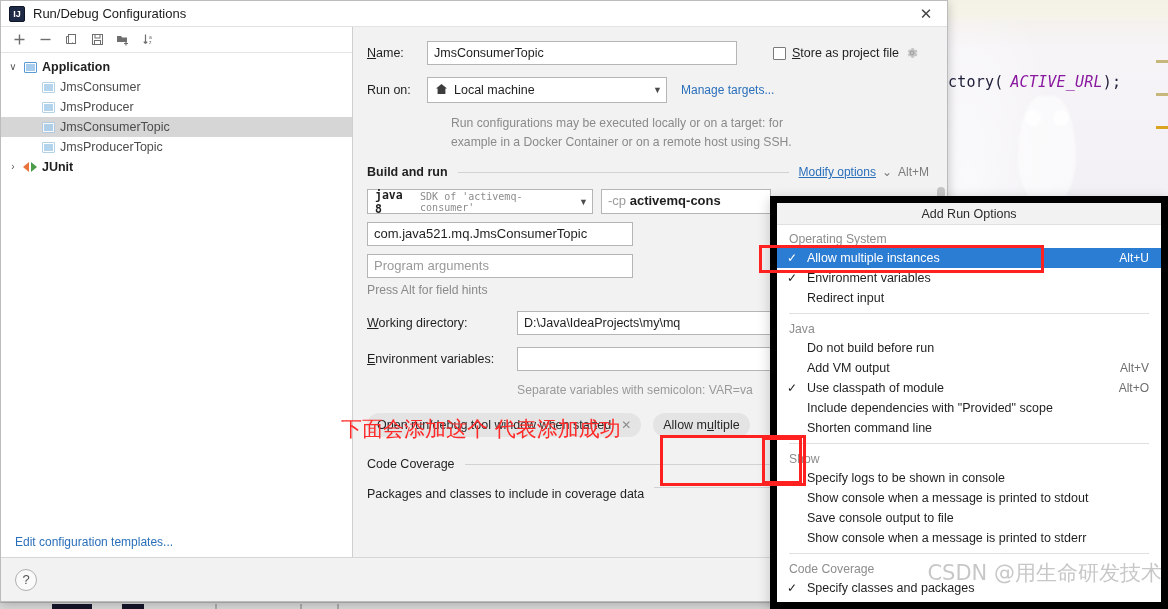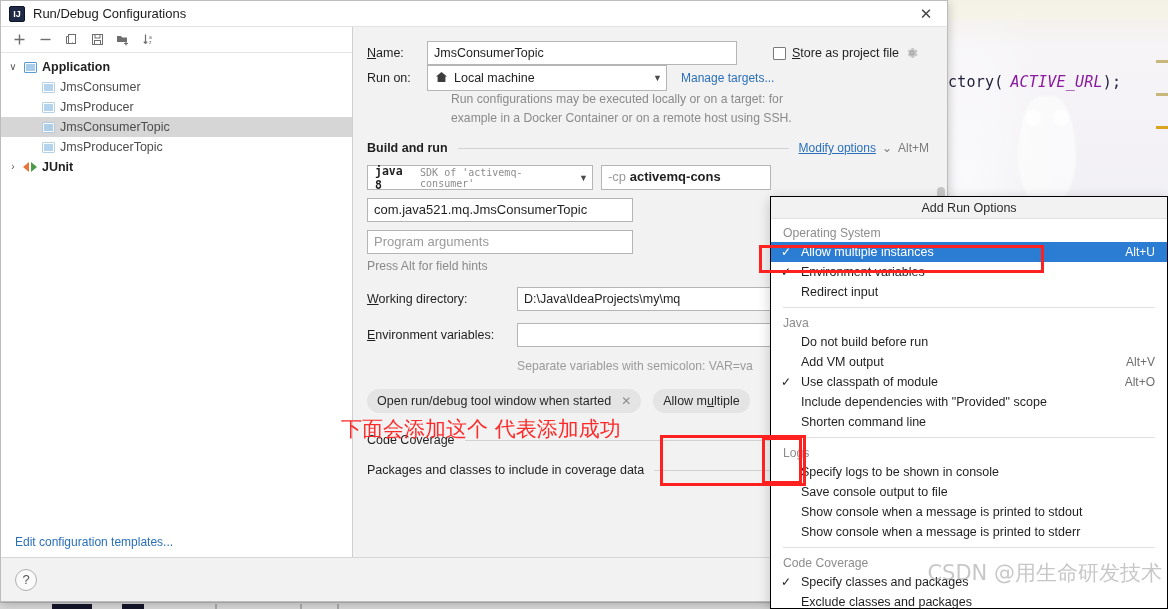--- a/index.html
+++ b/index.html
@@ -132,21 +132,21 @@
   .junit-icon .r { right: 0; border-left: 6px solid #4a9b4a; }
   .node-label { margin-left: 3px; color: #4d4d4d; }
   .node-label.bold { font-weight: bold; color: #1f1f1f; }
   .left-footer { height: 30px; display: flex; align-items: center; padding-left: 14px; flex:none; }
   .link { color: #2a6fba; cursor: pointer; font-size: 12px; }
 
   
   .right-pane { flex: 1; position: relative; background: #f2f2f2; overflow: hidden; }
   .form-scroll { position: absolute; inset: 0; padding: 14px 18px 0 14px; }
 
-  .row { display: flex; align-items: center; }
+  .row { display: flex; align-items: center; margin-bottom: 12px; }
   .lbl { width: 60px; font-size: 12.5px; color: #1f1f1f; flex: none; }
   .lbl .u { text-decoration: underline; }
   .txtinput {
     height: 24px; background: #fff; border: 1px solid #b5b5b5; padding: 0 6px;
     font-size: 12.5px; line-height: 22px; color: #1f1f1f; font-family: "Liberation Sans", sans-serif;
   }
   .txtinput.mono { font-family: Liberation Sans, sans-serif; font-size: 13px; }
   .name-input { width: 310px; }
 
   .cb-wrap { display: flex; align-items: center; gap: 6px; margin-left: auto; padding-right: 10px; }
@@ -196,21 +196,21 @@
 
   .chips { display: flex; align-items: center; gap: 12px; margin-bottom: 20px; }
   .chip {
     background: #e4e4e4; border-radius: 12px; height: 24px; display: flex; align-items: center;
     padding: 0 10px; font-size: 12.5px; color: #272727; cursor: pointer;
   }
   .chip .x { margin-left: 10px; color: #8d8d8d; font-size: 12px; }
   .chip .u { text-decoration: underline; }
 
   .cov-head { display: flex; align-items: center; margin-bottom: 16px; }
-  .cov-sub { display: flex; align-items: center; font-size: 12.5px; }
+  .cov-sub { display: flex; font-size: 12.5px; }
 
   
   .v-scroll {
     position: absolute; right: 2px; top: 150px; width: 8px; height: 340px;
     background: transparent;
   }
   .v-scroll .thumb { position:absolute; top: 10px; left:0; width: 8px; height: 60px; background: #c6c6c6; border-radius: 4px; }
 
   
   .dialog-footer {
@@ -223,21 +223,21 @@
   }
   .ok-btn {
     margin-left: auto; width: 82px; height: 26px; background: #4a90d9; color: #fff;
     border: 1px solid #3a7dc0; font-size: 12.5px; display: flex; align-items: center;
     justify-content: center; cursor: pointer; border-radius: 2px;
   }
 
   
   .popup {
     position: absolute; left: 770px; top: 196px; width: 398px; height: 413px;
-    background: #ffffff; border: 1px solid #000000; box-shadow: 0 3px 12px rgba(0,0,0,.2);
+    background: #ffffff; border: 7px solid #000000; box-shadow: 0 3px 12px rgba(0,0,0,.2);
     font-size: 12.5px; overflow: hidden; z-index: 40;
   }
   .popup-title {
     height: 22px; background: #f2f2f2; border-bottom: 1px solid #e0e0e0;
     text-align: center; line-height: 22px; font-size: 12.5px; color: #2b2b2b;
   }
   .popup-list { padding: 4px 0 0 0; }
   .grp-label { padding: 3px 0 2px 12px; color: #8d8d8d; font-size: 12.2px; }
   .mi {
     height: 20px; display: flex; align-items: center; padding: 0 12px 0 0; cursor: pointer;
@@ -553,34 +553,34 @@
         <span class="maccel"></span>
       </div>
       <div class="mi">
         <span class="tick"></span>
         <span class="mtext">Shorten command line</span>
         <span class="maccel"></span>
       </div>
 
       <div class="popup-sep"></div>
 
-      <div class="grp-label">Logs</div>
+      <div class="grp-label">Show</div>
       <div class="mi">
         <span class="tick"></span>
         <span class="mtext">Specify logs to be shown in console</span>
         <span class="maccel"></span>
       </div>
       <div class="mi">
         <span class="tick"></span>
+        <span class="mtext">Show console when a message is printed to stdout</span>
+        <span class="maccel"></span>
+      </div>
+      <div class="mi">
+        <span class="tick"></span>
         <span class="mtext">Save console output to file</span>
-        <span class="maccel"></span>
-      </div>
-      <div class="mi">
-        <span class="tick"></span>
-        <span class="mtext">Show console when a message is printed to stdout</span>
         <span class="maccel"></span>
       </div>
       <div class="mi">
         <span class="tick"></span>
         <span class="mtext">Show console when a message is printed to stderr</span>
         <span class="maccel"></span>
       </div>
 
       <div class="popup-sep"></div>
 

